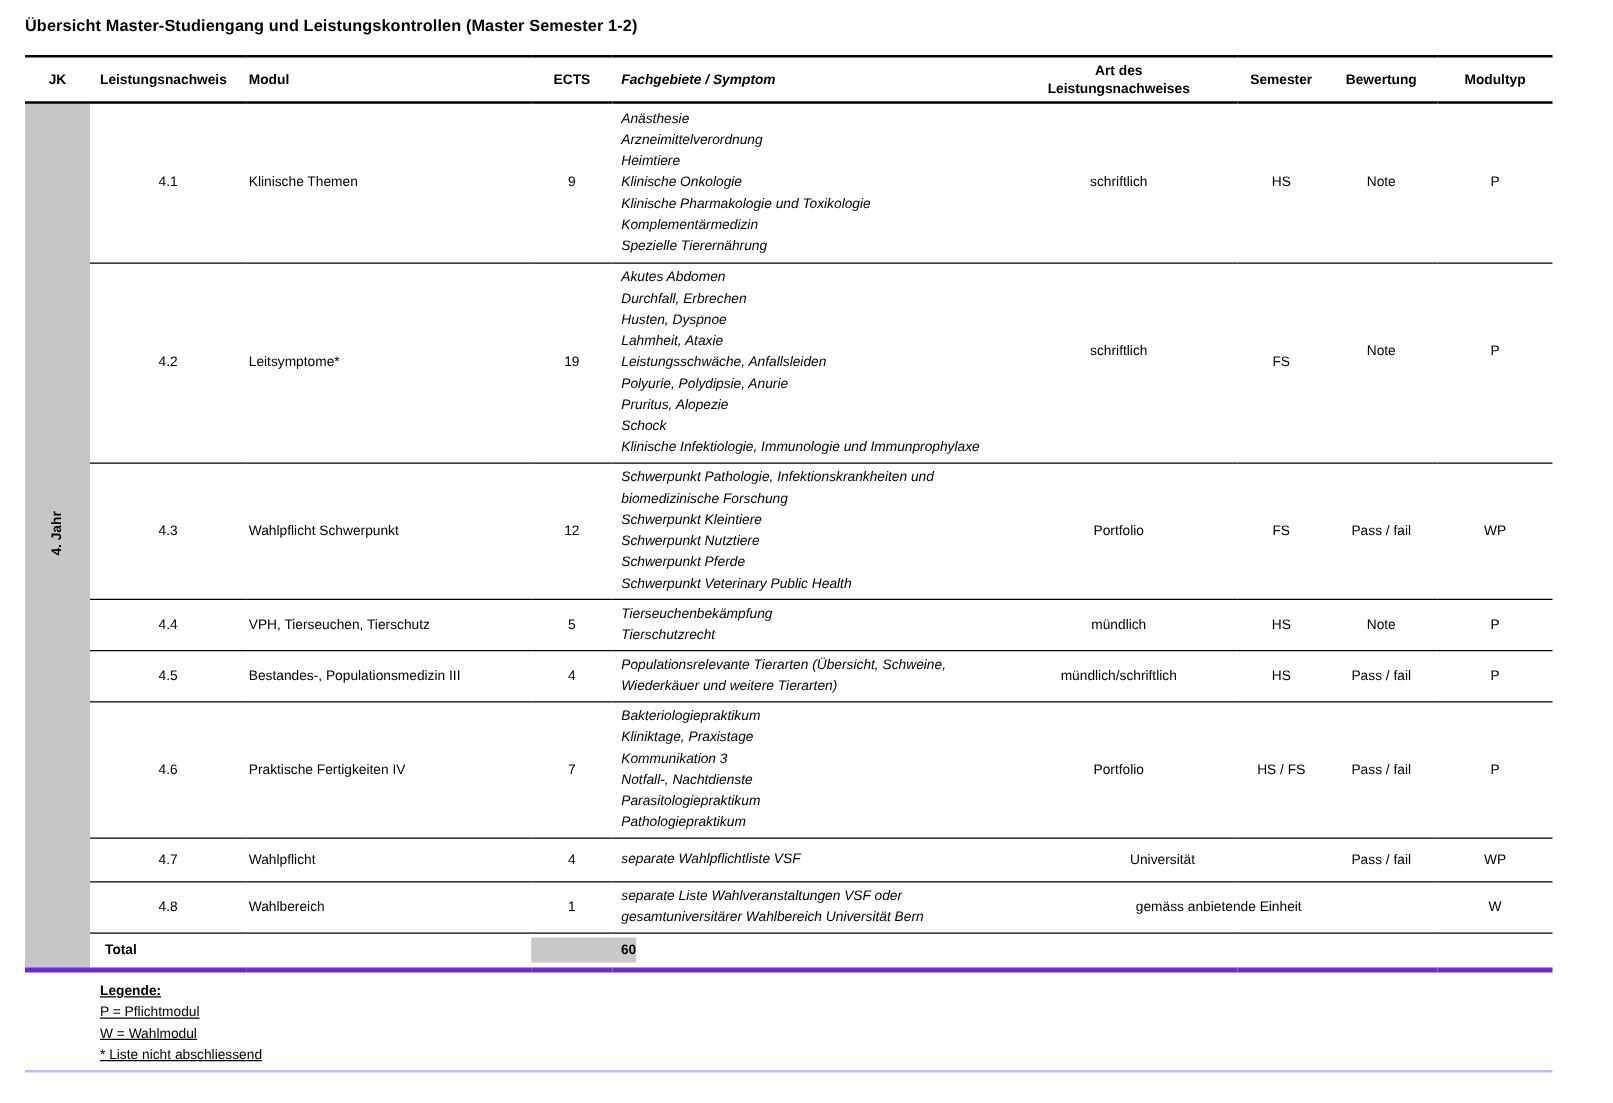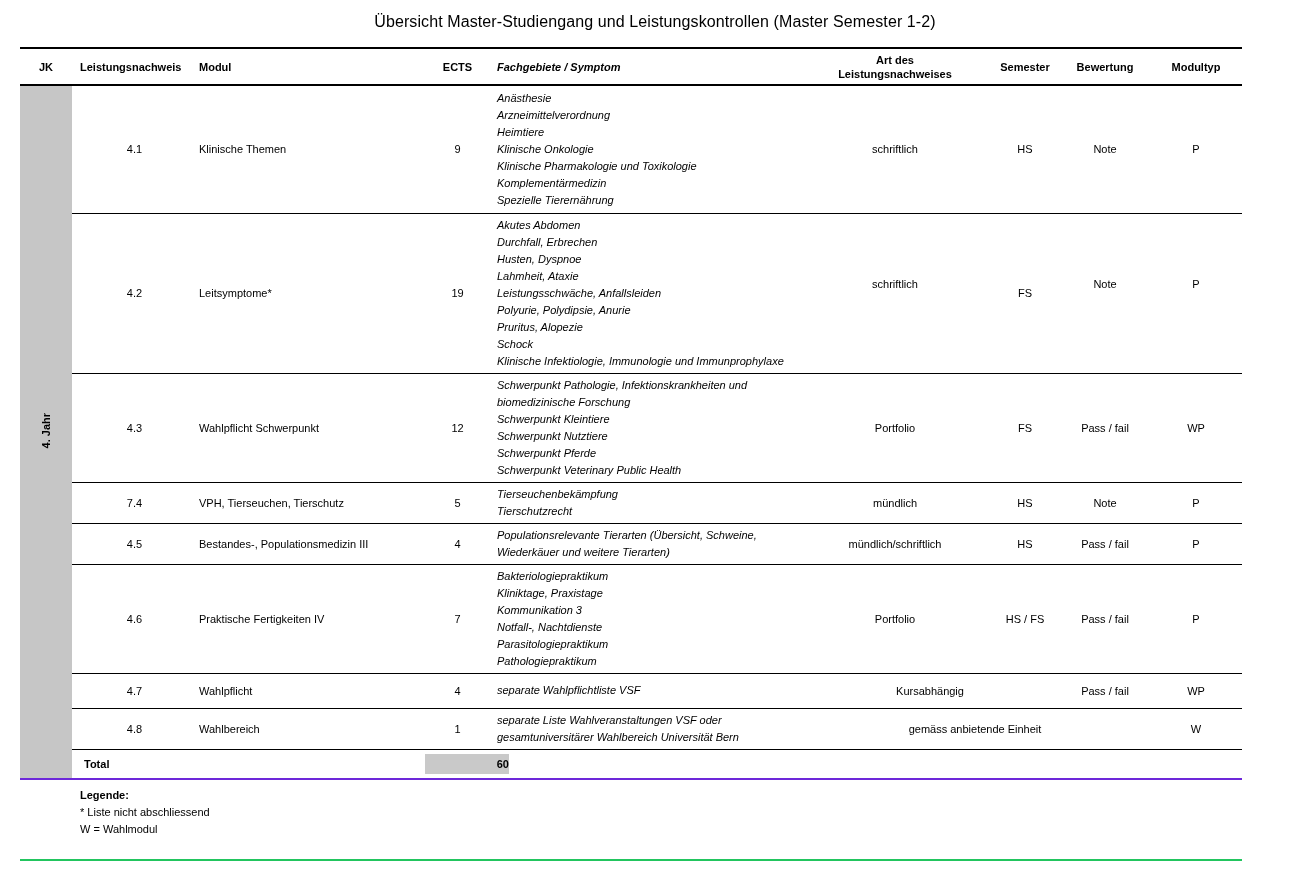--- a/index.html
+++ b/index.html
@@ -1,22 +1,22 @@
 <!DOCTYPE html>
 <html><head>
 <meta charset="utf-8">
 <style>
   * { margin:0; padding:0; box-sizing:border-box; }
   html,body { width:1290px; height:882px; background:#ffffff; color:#000;
               font-family:"Liberation Sans","DejaVu Sans",sans-serif; }
   .page { padding:10px 0 0 20px; }
-  .doc-title { font-size:16px; font-weight:normal; padding-top:3px; margin-bottom:16px; letter-spacing:0.1px;text-align:center; }
+  .doc-title { font-size:13px; font-weight:bold; padding-top:3px; margin-bottom:16px; letter-spacing:0.1px; }
 
   table.curriculum { border-collapse:collapse; table-layout:fixed; width:1222px;
-                     border-top:2px solid #000; border-bottom:2px solid #6d28d9; font-size:11px;padding-left:32px; }
+                     border-top:2px solid #000; border-bottom:4px solid #6d28d9; font-size:11px;padding-left:32px; }
   col.w-jk{width:52px} col.w-nr{width:125px} col.w-modul{width:228px} col.w-ects{width:65px}
   col.w-fach{width:310px} col.w-art{width:190px} col.w-sem{width:70px} col.w-bew{width:90px} col.w-typ{width:92px}
 
   thead td { border-bottom:2px solid #000; font-weight:bold; height:37px; vertical-align:middle; }
   tbody td { border-bottom:1px solid #000; vertical-align:middle; }
   tr.row-total td { border-bottom:none; }
 
   .ctr { text-align:center; }
   .pad-l8 { padding-left:8px; }
   .pad-l2 { padding-left:2px; }
@@ -32,22 +32,22 @@
   tr.rh4 td{height:35px}  tr.rh5 td{height:36px}  tr.rh6 td{height:100px}
   tr.rh7 td{height:35px}  tr.rh8 td{height:41px}  tr.row-total td{height:30px}
 
   td.v-up { padding-bottom:18px; }          
   .fach { padding-top:3px; padding-bottom:3px; }
 
   .total-label { font-weight:bold; padding-left:12px; }
   .total-box { background:#c9c9c9; width:84px; height:20px; line-height:20px; margin:0 auto;
                text-align:right; font-weight:bold; }
 
-  .legend { width:1222px; border-bottom:2px solid #22c55e; padding:7px 0 21px 60px;
-            font-size:11px; line-height:17px; }
+  .legend { width:1222px; border-bottom:2px solid #c4b5fd; padding:7px 0 3px 60px;
+            font-size:11px; line-height:17px;text-decoration:underline; }
   .legend-heading { font-weight:bold; }
 </style>
 </head>
 <body>
 
 <div class="page">
 
   <div class="doc-title">Übersicht Master-Studiengang und Leistungskontrollen (Master Semester 1-2)</div>
 
   <table class="curriculum">
@@ -126,21 +126,21 @@
 Schwerpunkt Nutztiere
 Schwerpunkt Pferde
 Schwerpunkt Veterinary Public Health</td>
         <td class="ctr">Portfolio</td>
         <td class="ctr">FS</td>
         <td class="ctr">Pass / fail</td>
         <td class="ctr">WP</td>
       </tr>
 
       <tr class="rh4">
-        <td class="ctr bold">7.4</td>
+        <td class="ctr bold">4.4</td>
         <td class="pad-l2 bold">VPH, Tierseuchen, Tierschutz</td>
         <td class="ctr">5</td>
         <td class="pad-l7 pre fach">Tierseuchenbekämpfung
 Tierschutzrecht</td>
         <td class="ctr">mündlich</td>
         <td class="ctr">HS</td>
         <td class="ctr">Note</td>
         <td class="ctr">P</td>
       </tr>
 
@@ -170,21 +170,21 @@
         <td class="ctr">HS / FS</td>
         <td class="ctr">Pass / fail</td>
         <td class="ctr">P</td>
       </tr>
 
       <tr class="rh7">
         <td class="ctr bold">4.7</td>
         <td class="pad-l2 bold">Wahlpflicht</td>
         <td class="ctr">4</td>
         <td class="pad-l7 pre fach">separate Wahlpflichtliste VSF</td>
-        <td class="ctr" colspan="2">Kursabhängig</td>
+        <td class="ctr" colspan="2">Universität</td>
         <td class="ctr">Pass / fail</td>
         <td class="ctr">WP</td>
       </tr>
 
       <tr class="rh8">
         <td class="ctr bold">4.8</td>
         <td class="pad-l2 bold">Wahlbereich</td>
         <td class="ctr">1</td>
         <td class="pad-l7 pre fach">separate Liste Wahlveranstaltungen VSF oder
 gesamtuniversitärer Wahlbereich Universität Bern</td>
@@ -198,17 +198,18 @@
         <td>
             <div class="total-box">60</div>
           </td>
         <td colspan="5"></td>
       </tr>
     </tbody>
   </table>
 
   <div class="legend">
     <div class="legend-heading">Legende:</div>
+    <div>P = Pflichtmodul</div>
+    <div>W = Wahlmodul</div>
     <div>* Liste nicht abschliessend</div>
-    <div>W = Wahlmodul</div>
   </div>
 
 </div>
 
 </body></html>

